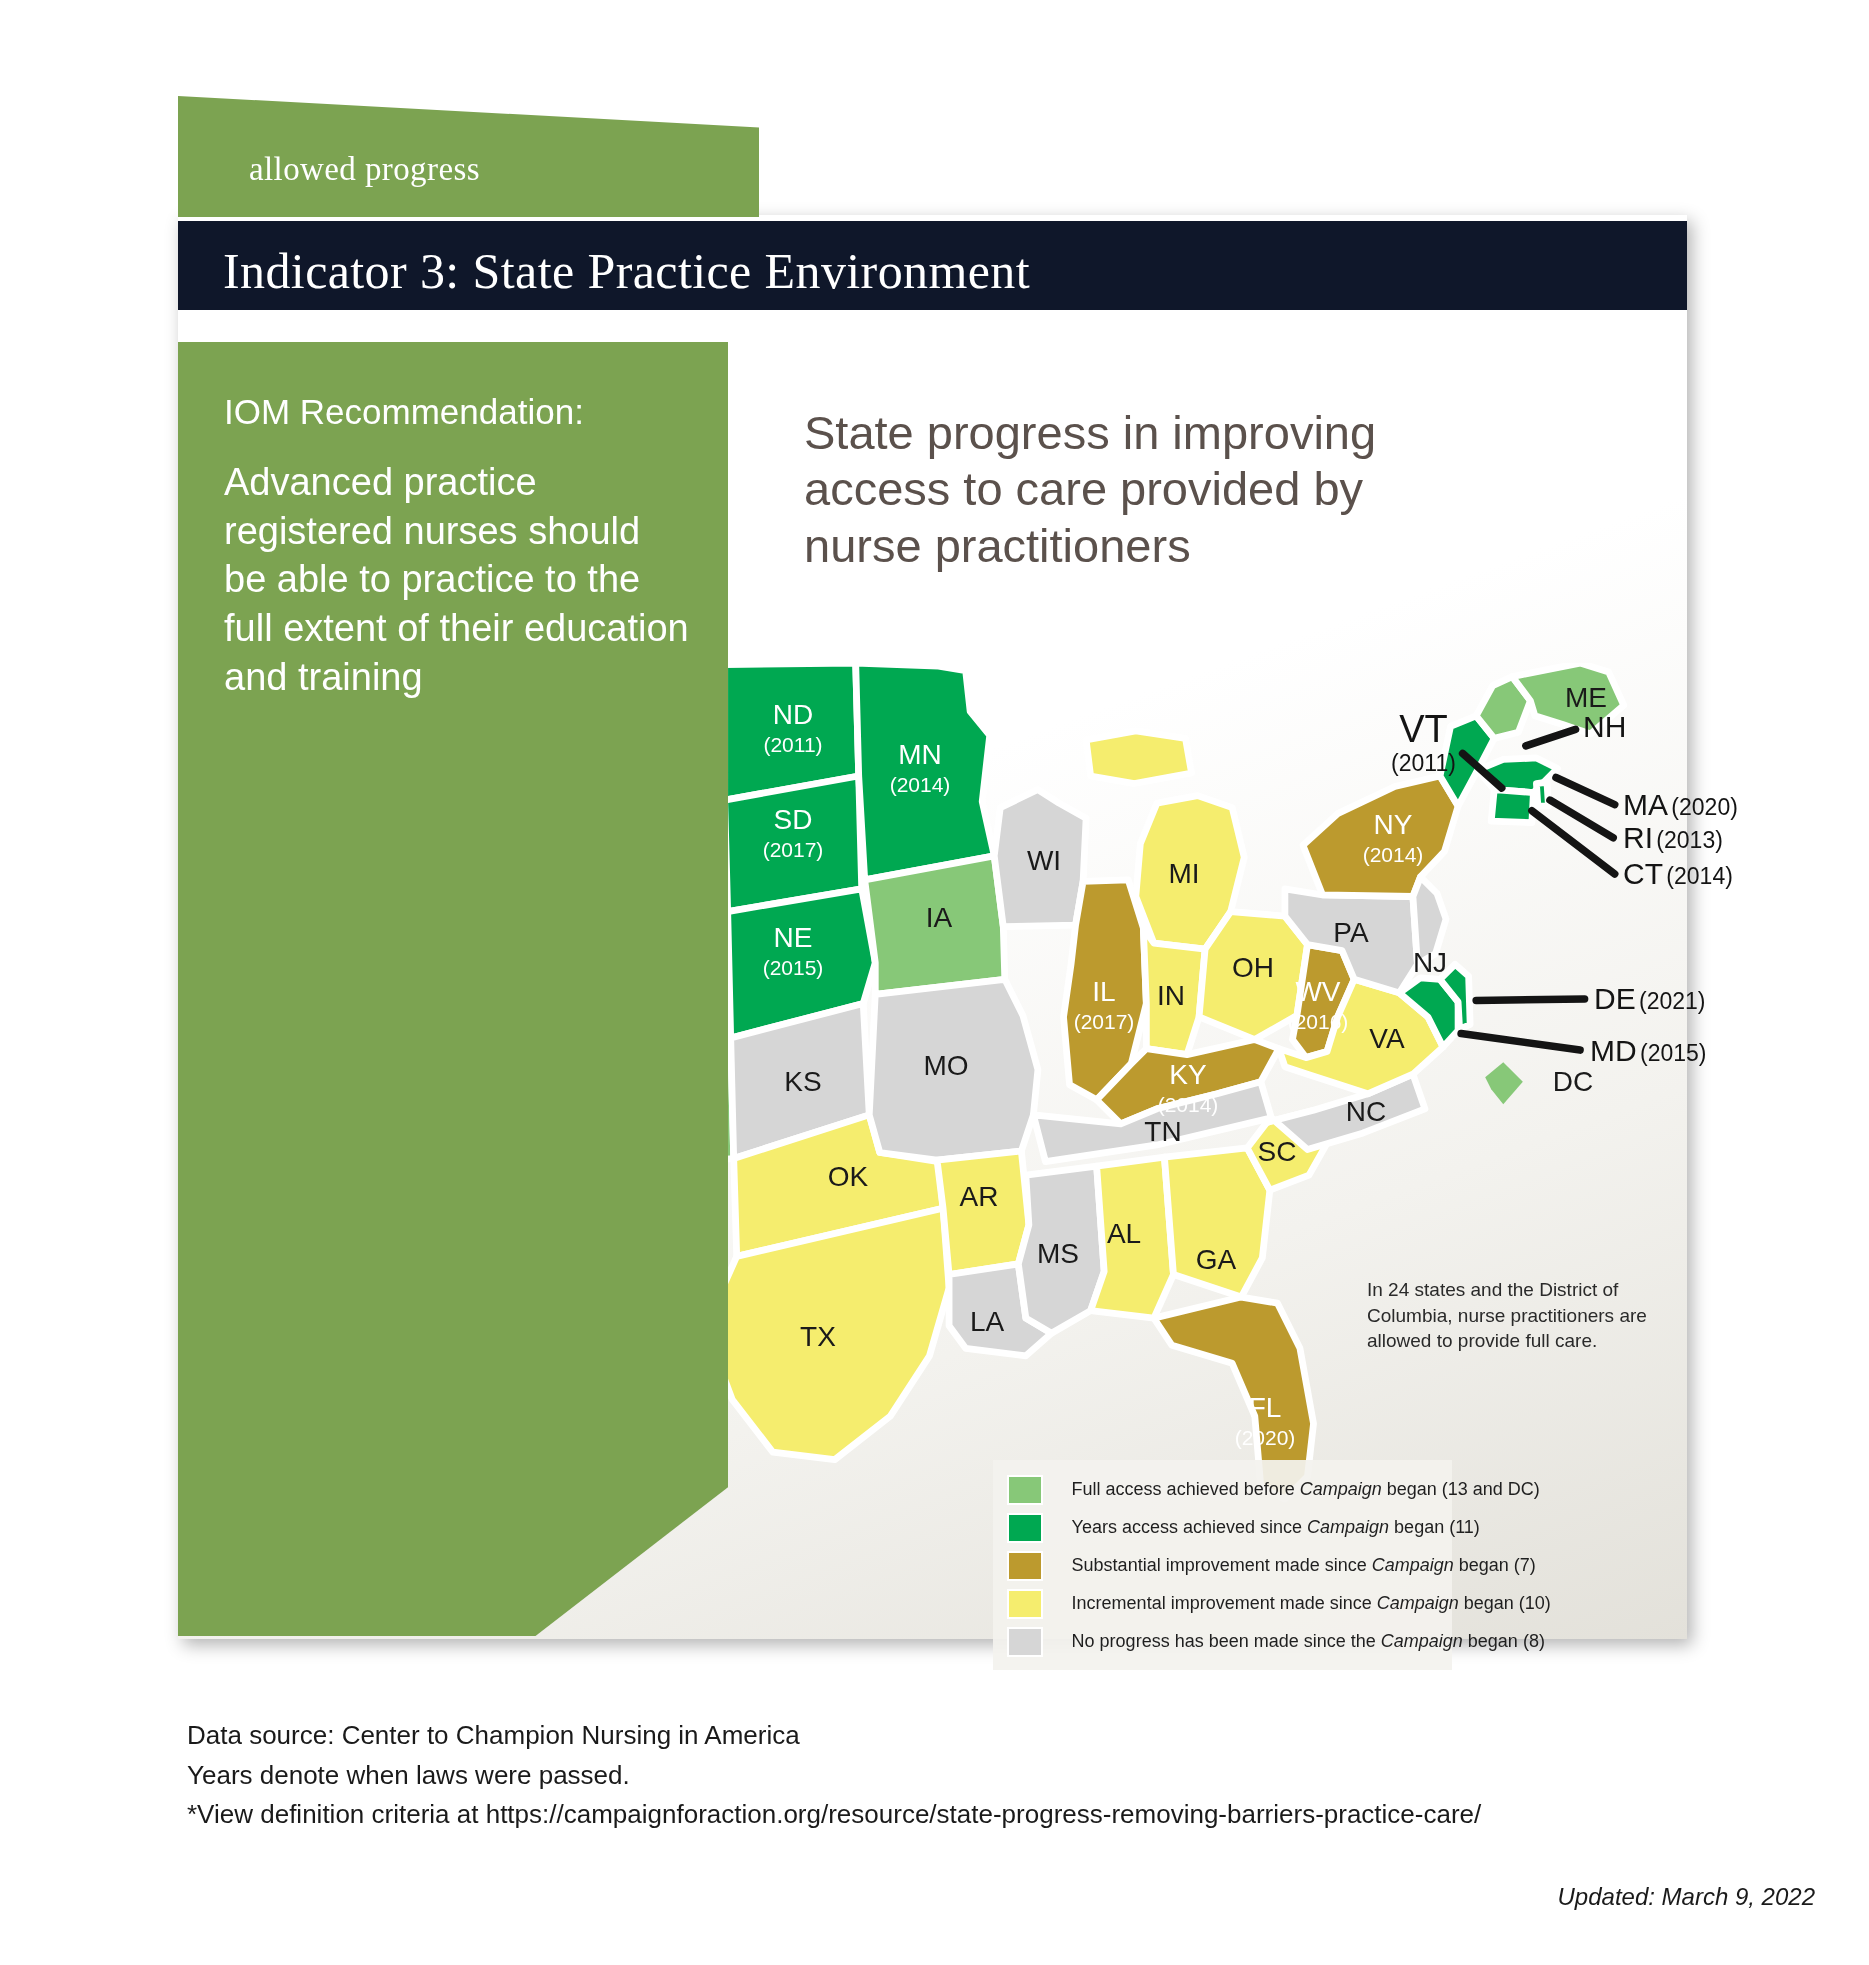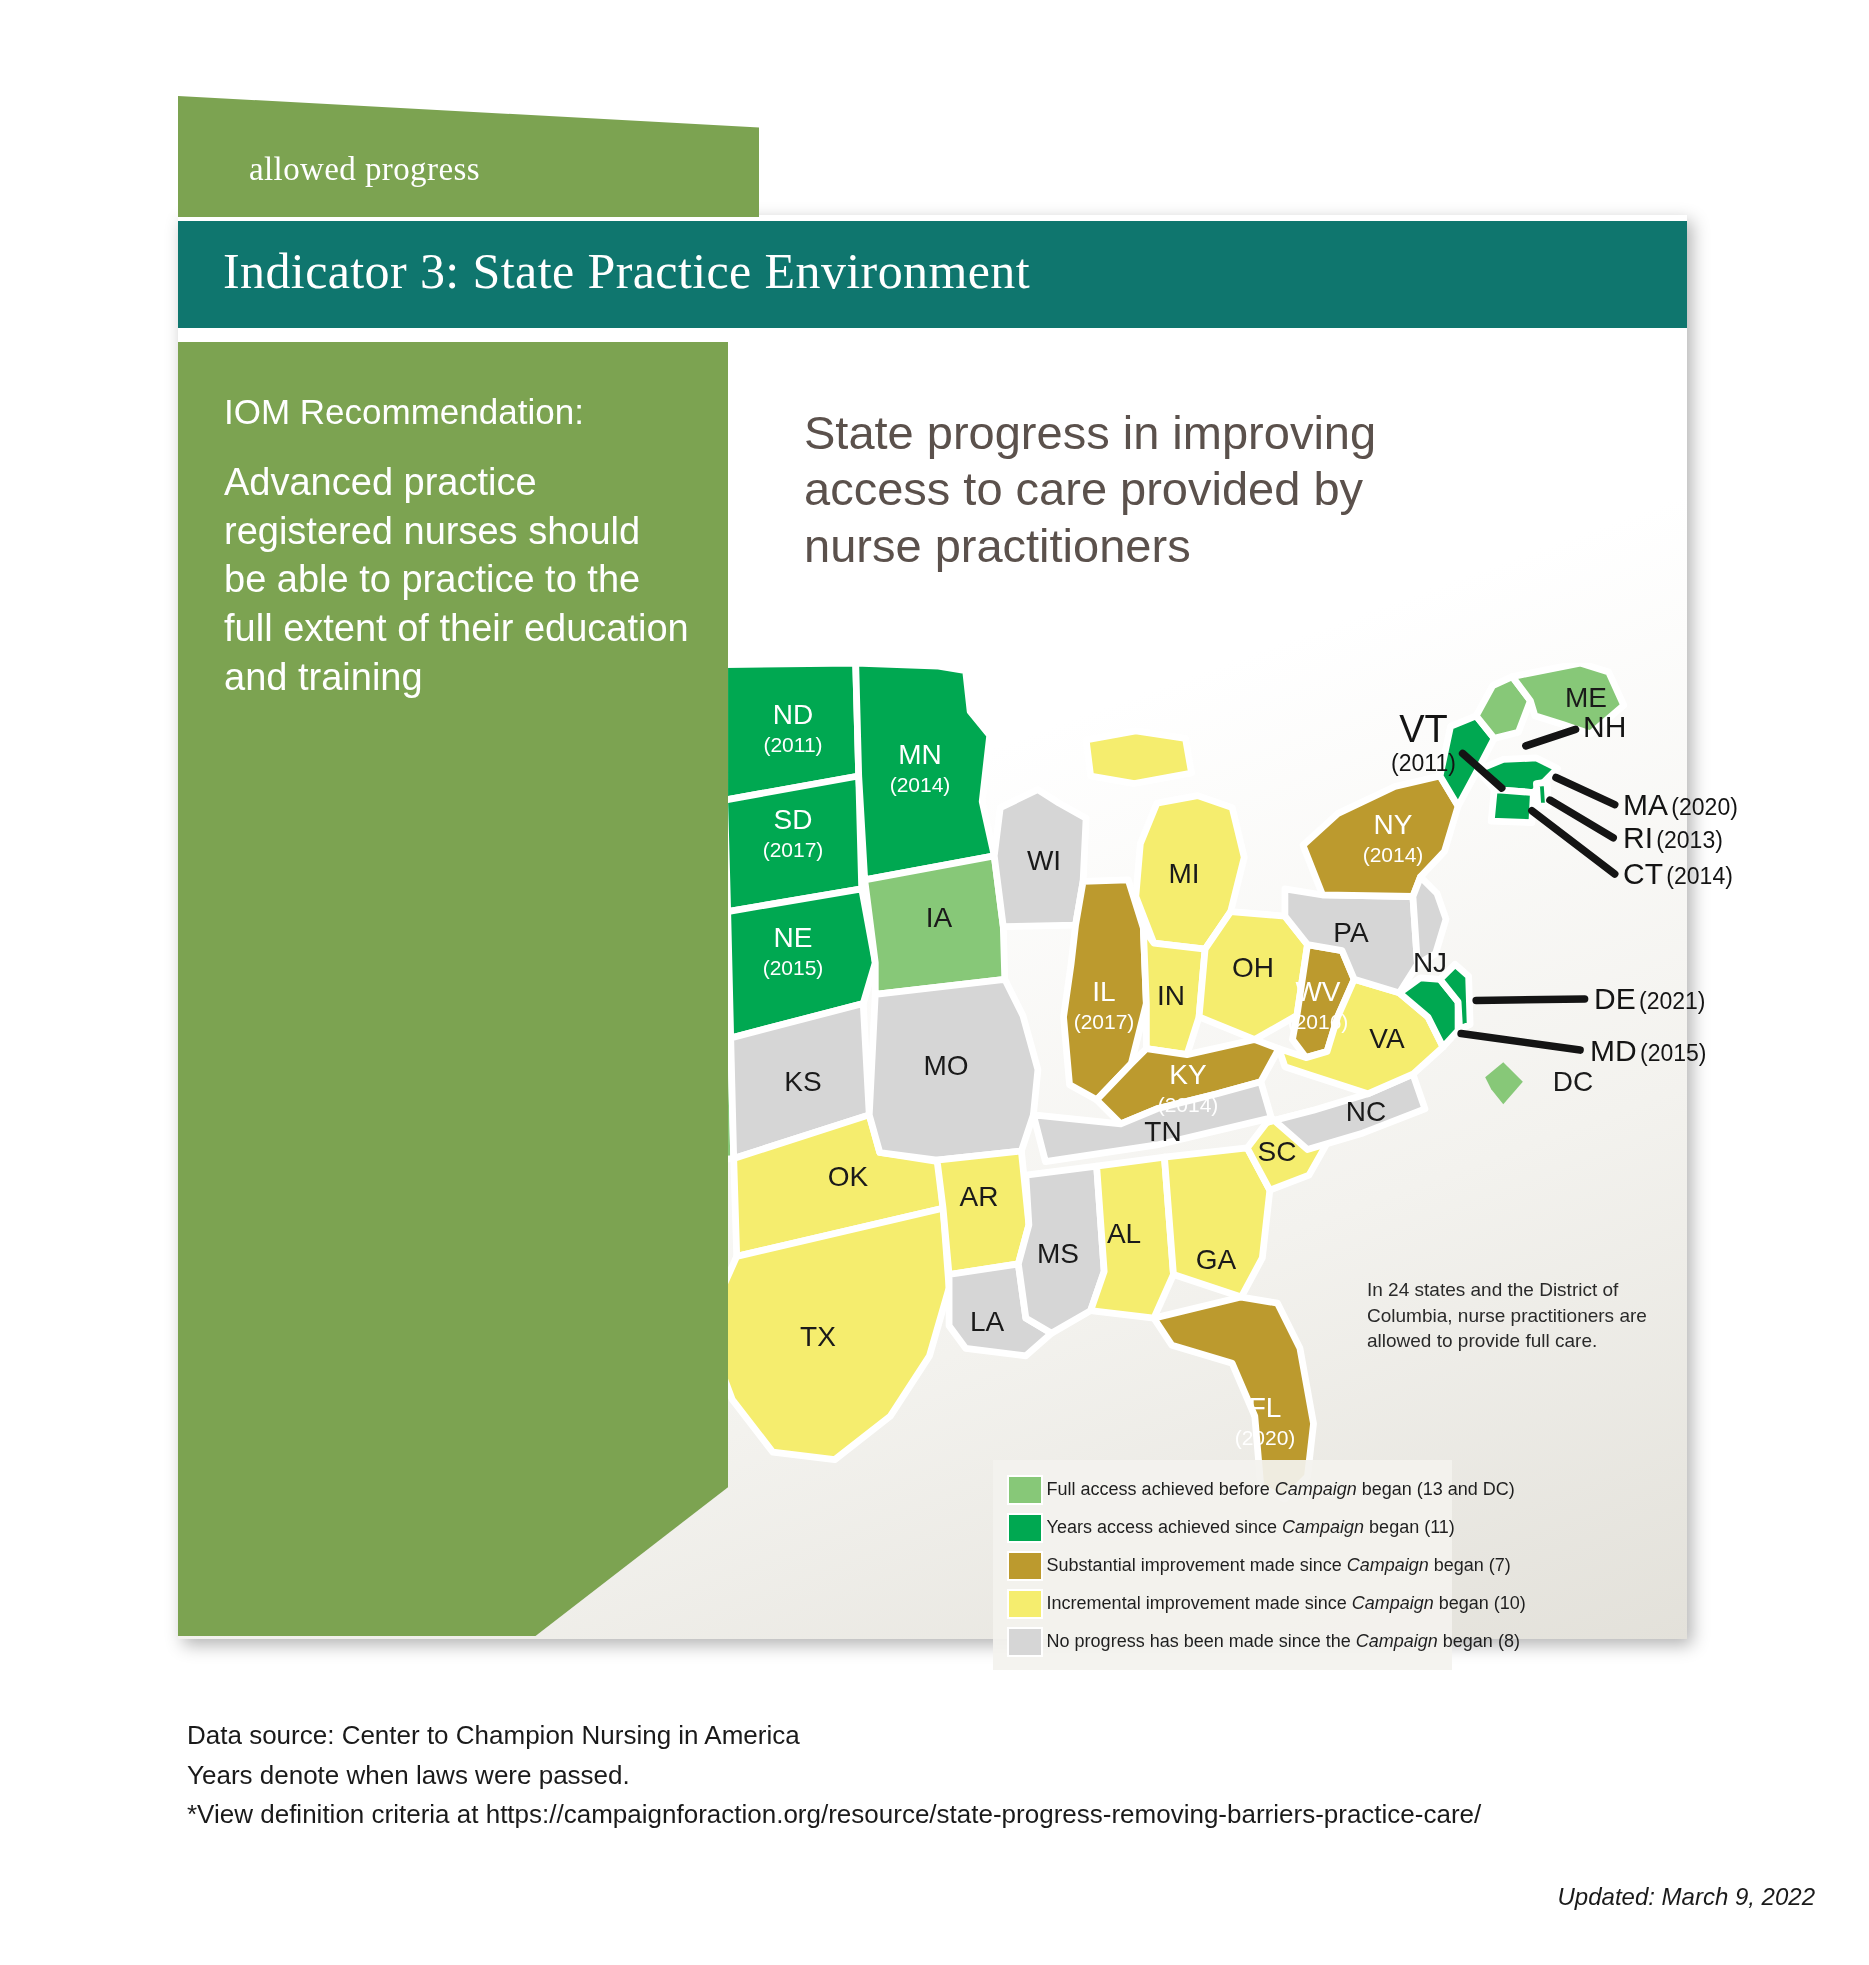--- a/index.html
+++ b/index.html
@@ -14,21 +14,21 @@
 
   
   .tab{position:absolute;left:178px;top:96px;width:581px;height:121px;
     background:#7ca351;
     clip-path:polygon(0 0, 100% 26%, 100% 100%, 0 100%);
     filter:drop-shadow(3.8px 4.5px 10.5px rgba(0,0,0,.32));}
   .tab-label{position:absolute;left:249px;top:151px;color:#ffffff;font-size:33px;
     font-family:"Liberation Serif",serif;letter-spacing:0.4px;}
 
   
-  .titlebar{position:absolute;left:178px;top:221px;width:1509px;height:107px;background:#0f766e;}
+  .titlebar{position:absolute;left:178px;top:221px;width:1509px;height:89px;background:#0f172a;}
   .titlebar h1{position:absolute;left:45px;top:21px;margin:0;color:#ffffff;
     font-family:"Liberation Serif",serif;font-weight:400;font-size:50px;letter-spacing:0.4px;}
 
   
   .greenpanel{position:absolute;left:178px;top:342px;width:550px;height:1294px;
     background:#7ca351;
     clip-path:polygon(0 0, 100% 0, 100% 88.5%, 65% 100%, 0 100%);
     filter:drop-shadow(3.8px 5.3px 12px rgba(0,0,0,.28));}
   .iom-kicker{position:absolute;left:224px;top:392px;color:#ffffff;font-size:35px;font-weight:400;}
   .iom-body{position:absolute;left:224px;top:458px;width:467px;color:#ffffff;font-size:38px;
@@ -59,21 +59,21 @@
 
   
   .note{position:absolute;left:1367px;top:1277px;width:280px;color:#2a2a2a;font-size:19px;
     line-height:1.35;}
 
   
   .legend{position:absolute;left:993px;top:1460px;width:459px;padding:10.5px 0 9px 0;
     background:rgba(243,242,238,.93);}
   .lrow{display:flex;align-items:center;height:38px;padding-left:13.6px;}
   .lsw{width:36px;height:30px;flex:0 0 36px;border:2.3px solid #ffffff;box-sizing:border-box;}
-  .ltx{margin-left:4px;font-size:18px;color:#1f1f1f;white-space:nowrap;}
+  .ltx{margin-left:29px;font-size:18px;color:#1f1f1f;white-space:nowrap;}
   .ltx i{font-style:italic;}
 
   
   .foot{position:absolute;left:187px;top:1716px;color:#1a1a1a;font-size:26px;line-height:1.52;}
   .updated{position:absolute;right:54px;top:1883px;color:#1a1a1a;font-size:24px;font-style:italic;}
 </style>
 </head>
 <body>
 
 <div class="root">

